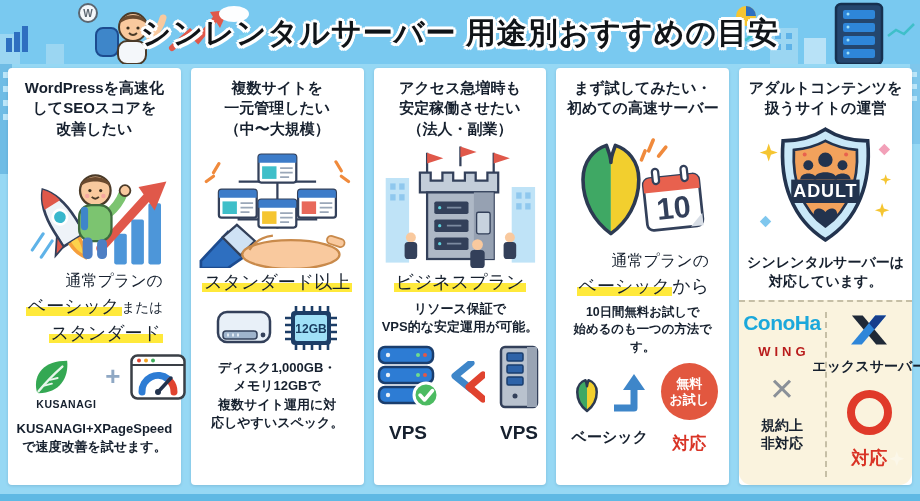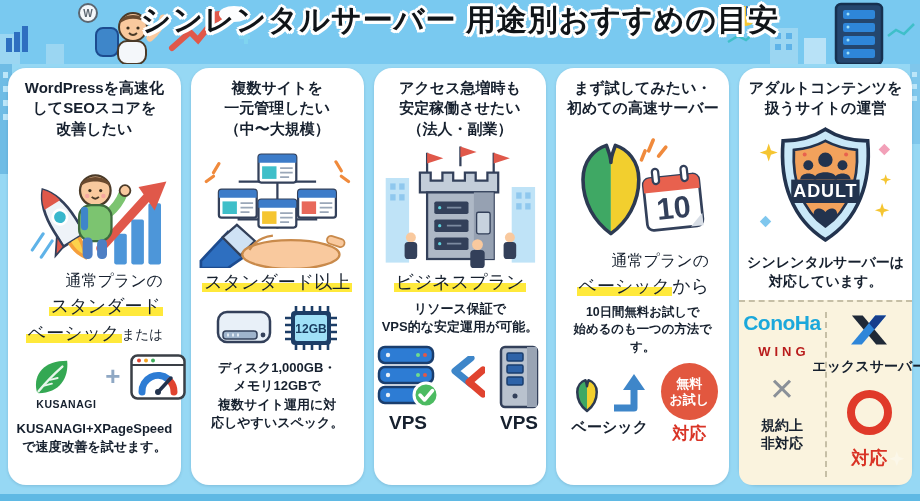--- a/index.html
+++ b/index.html
@@ -1,49 +1,49 @@
 <!DOCTYPE html>
 <html><head>
 <meta charset="utf-8">
 <style>
   html,body{margin:0;padding:0;background:#dfeefa;}
   .page{position:relative;width:920px;height:501px;background:#96D8F4;overflow:hidden;
         font-family:"Liberation Sans","DejaVu Sans",sans-serif;color:#16202E;}
   .bottom-strip{position:absolute;left:0;right:0;bottom:0;height:7px;background:#5FB9E4;}
   
   .header{position:absolute;top:0;left:0;right:0;height:64px;background:#79C9F0;}
-  .header-title{position:absolute;left:0;right:0;top:0;text-align:center;
+  .header-title{position:absolute;left:0;right:0;top:13px;text-align:center;
     font-size:30px;font-weight:bold;color:#101418;letter-spacing:1px;
     text-shadow:-2px -2px 0 #fff,2px -2px 0 #fff,-2px 2px 0 #fff,2px 2px 0 #fff,
       0 -3px 0 #fff,0 3px 0 #fff,-3px 0 0 #fff,3px 0 0 #fff,2px 3px 0 #fff,-2px 3px 0 #fff;}
   .deco-left{position:absolute;left:0;top:0;}
   .deco-right{position:absolute;right:0;top:0;}
   .edge-left{position:absolute;left:0;top:64px;}
   .edge-right{position:absolute;right:0;top:64px;}
   
   .cards{position:absolute;left:8px;right:8px;top:68px;bottom:16px;display:flex;gap:10px;}
-  .card{flex:1 1 0;min-width:0;background:#fff;border-radius:18px;
+  .card{flex:1 1 0;min-width:0;background:#fff;border-radius:4px;
         box-shadow:0 1px 3px rgba(20,70,110,.18);
         padding:10px 7px 9px;display:flex;flex-direction:column;align-items:center;}
   .pre{white-space:pre-line;}
   .card-title{font-size:15px;font-weight:bold;text-align:center;line-height:1.35;}
   .illo{width:100%;height:126px;flex:0 0 auto;margin:3px 0 1px;}
   svg text{font-family:inherit;}
   .plan{font-weight:normal;text-align:right;font-size:18px;line-height:1.5;}
   .plan .l1{font-size:16px;}
   .plan-small{font-size:13.5px;}
   .hl{background:linear-gradient(180deg,rgba(0,0,0,0) 56%,#FFE93B 56%);padding:0 2px;}
   .caption{font-size:13px;font-weight:bold;text-align:center;line-height:1.42;margin-top:4px;}
   .caption.sm{font-size:12.4px;}
   .iconrow{display:flex;align-items:center;justify-content:center;gap:9px;margin:7px 0 2px;}
   .icon-stack{display:flex;flex-direction:column;align-items:center;}
   .icon-label{font-size:10.5px;font-weight:bold;margin-top:1px;letter-spacing:.5px;padding-left:33px;}
   .plus{font-size:26px;font-weight:bold;color:#8FA8C4;margin-bottom:14px;}
   .raise{margin-bottom:14px;}
-  .vps-block{display:flex;flex-direction:column;align-items:center;gap:2px;}
+  .vps-block{display:flex;flex-direction:column;align-items:center;gap:12px;}
   .vps-label{font-size:19px;font-weight:bold;}
   .duo{display:flex;align-items:flex-end;gap:4px;}
   .badge{width:57px;height:57px;border-radius:50%;background:#E2573F;color:#fff;
          font-size:13px;font-weight:bold;display:flex;align-items:center;justify-content:center;
          text-align:center;line-height:1.2;}
   .basic-label{font-size:15px;font-weight:bold;}
   .support-label{color:#D93426;font-size:17px;font-weight:bold;}
   
   .compare{flex:1;align-self:stretch;display:flex;background:#FAF3DE;
            border-top:2px dashed #C6BFA6;margin:8px -7px -9px;border-radius:0 0 13px 13px;
@@ -170,22 +170,22 @@
             <circle cx="95" cy="60" r="2.5" fill="#F5A8A0"></circle>
           <path d="M82 61 Q86 65 90 61" stroke="#4A3A28" stroke-width="2" fill="none"></path>
           <rect x="68" y="70" width="36" height="40" rx="13" fill="#7CC470" stroke="#3E6B3E" stroke-width="2.5"></rect>
           <rect x="70" y="72" width="8" height="26" rx="4" fill="#3E86C9"></rect>
           <rect x="72" y="106" width="11" height="24" rx="5" fill="#4D7FC4"></rect>
           <rect x="88" y="108" width="11" height="22" rx="5" fill="#4D7FC4"></rect>
         </g>
       </svg>
       <div class="plan">
         <div class="l1">通常プランの</div>
+        <div><span class="hl">ベーシック</span><span class="plan-small">または</span></div>
         <div><span class="hl">スタンダード</span></div>
-        <div><span class="hl">ベーシック</span><span class="plan-small">または</span></div>
       </div>
       <div class="iconrow">
         <div class="icon-stack">
           <svg width="42" height="40" viewBox="0 0 44 42">
             <path d="M8 36 C4 18 16 4 40 4 C42 22 32 38 10 38 Z" fill="#34A853"></path>
             <path d="M10 36 C18 26 26 18 35 10" stroke="#E8F6EC" stroke-width="2.5" fill="none" stroke-linecap="round"></path>
             <path d="M16 30 L24 28 M22 24 L30 22" stroke="#E8F6EC" stroke-width="2" stroke-linecap="round"></path>
           </svg>
           <div class="icon-label">KUSANAGI</div>
         </div>

